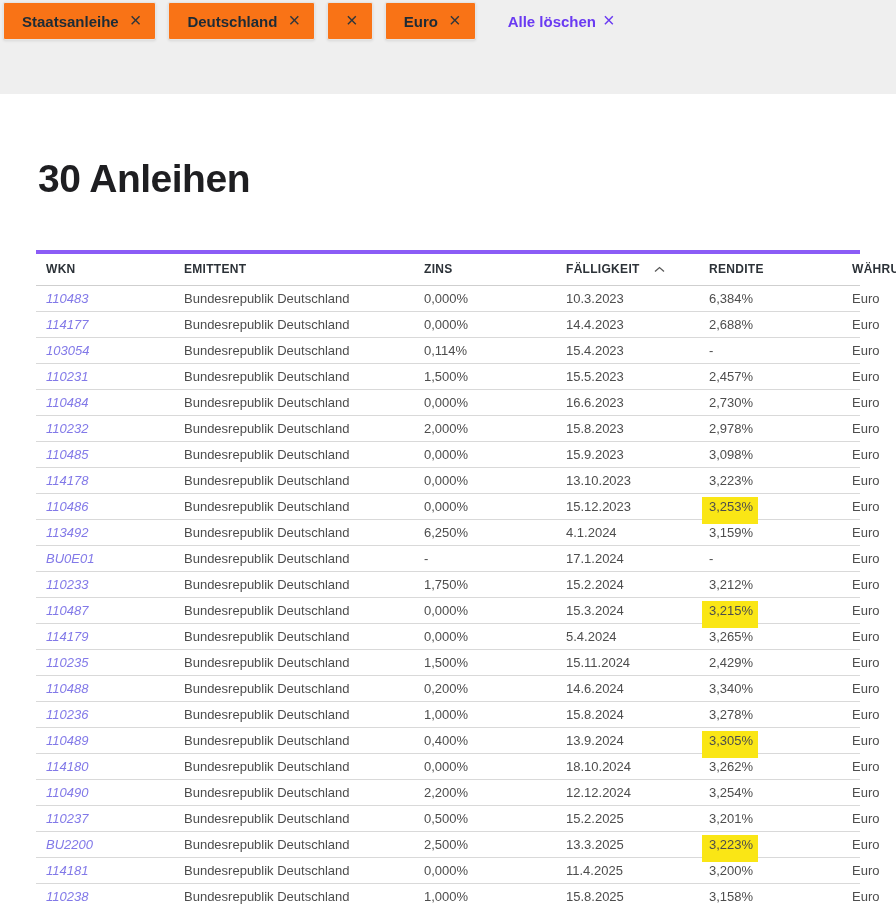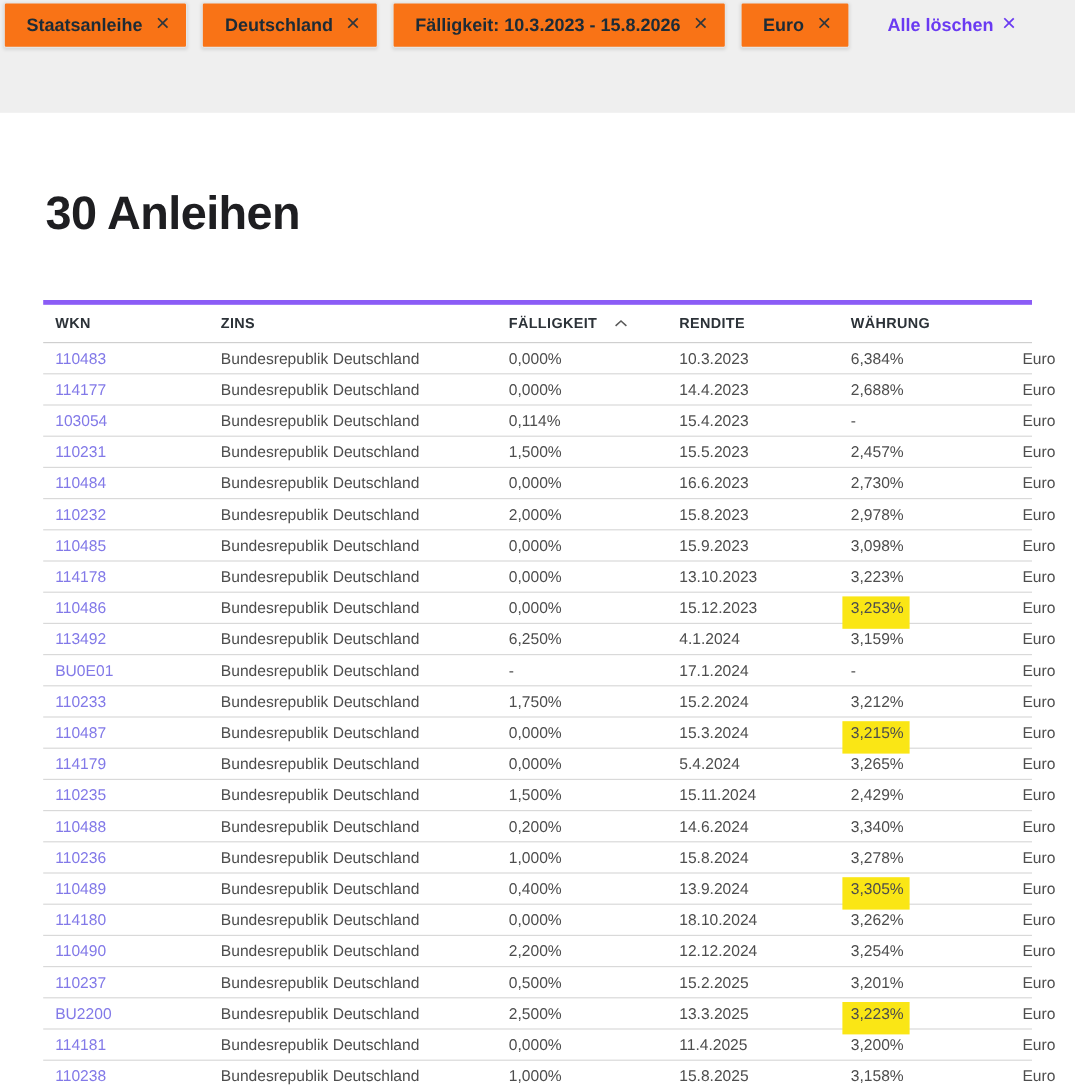--- a/index.html
+++ b/index.html
@@ -106,20 +106,21 @@
   .trow {
     height: 26px;
     border-bottom: 1px solid #d9d9d9;
     font-size: 13px;
     color: #4d4d4d;
   }
   .td { white-space: nowrap; }
   .td.wkn {
     color: var(--link, #8279e8);
     cursor: pointer;
+    font-style: italic;
   }
   .hl {
     background: var(--yellow, #fae615);
     padding: 2px 5px 10px 7px;
     margin-left: -7px;
   }
 </style>
 </head>
 <body style="--accent: #6a3af2; --link: #8279e8; --yellow: #fae615; --band-bg: #efefef;">
 
@@ -127,21 +128,20 @@
   <div class="chips-row">
     <button class="chip">
     <span>Staatsanleihe</span>
     <span class="x-glyph">×</span>
   </button>
       <button class="chip">
     <span>Deutschland</span>
     <span class="x-glyph">×</span>
   </button>
       <button class="chip">
-    <span>Fälligkeit: 10.3.2023 - 15.8.2026</span>
     <span class="x-glyph">×</span>
   </button>
       <button class="chip">
     <span>Euro</span>
     <span class="x-glyph">×</span>
   </button>
       <a class="clear-all">
       <span>Alle löschen</span>
       <span class="x-glyph">×</span>
     </a>
@@ -150,20 +150,23 @@
 
 <div class="content">
   <h1 class="page-title">30 Anleihen</h1>
 
   <div class="bonds-table">
     <div class="thead">
         <div class="th">
           <span>WKN</span>
         </div>
         <div class="th">
+          <span>EMITTENT</span>
+        </div>
+        <div class="th">
           <span>ZINS</span>
         </div>
         <div class="th">
           <span>FÄLLIGKEIT</span>
           <span class="sort-caret">
             <svg width="11" height="7" viewBox="0 0 11 7">
               <polyline points="1,5.5 5.5,1.5 10,5.5" fill="none" stroke="#5a5a5a" stroke-width="1.3"></polyline>
             </svg>
           </span>
         </div>

